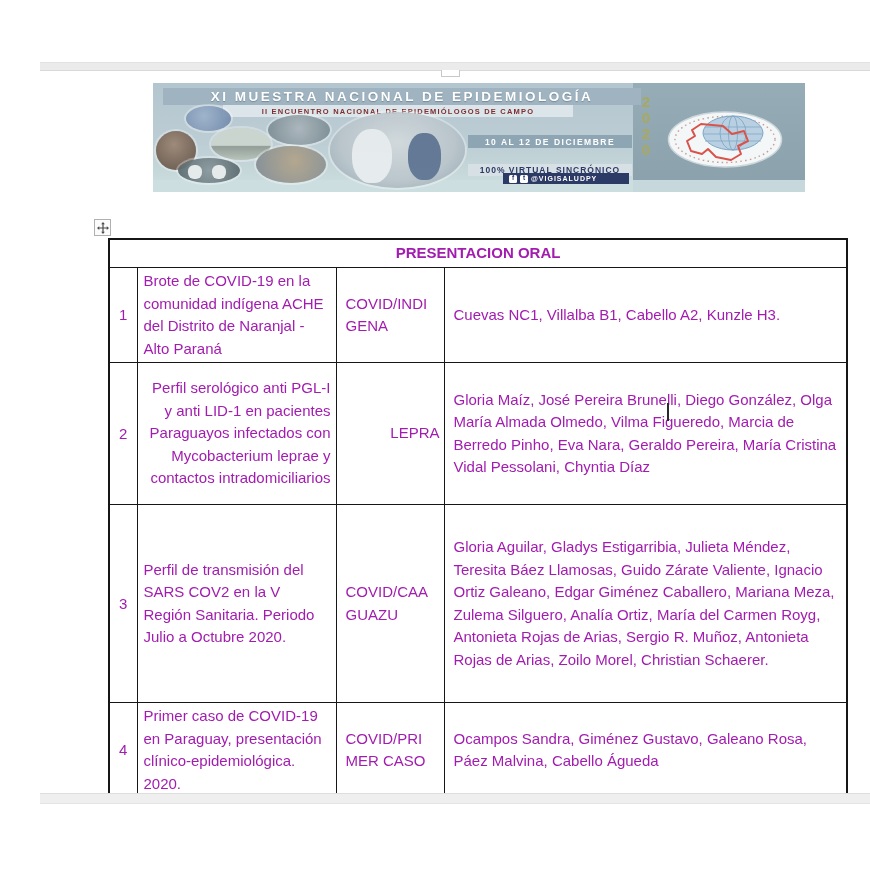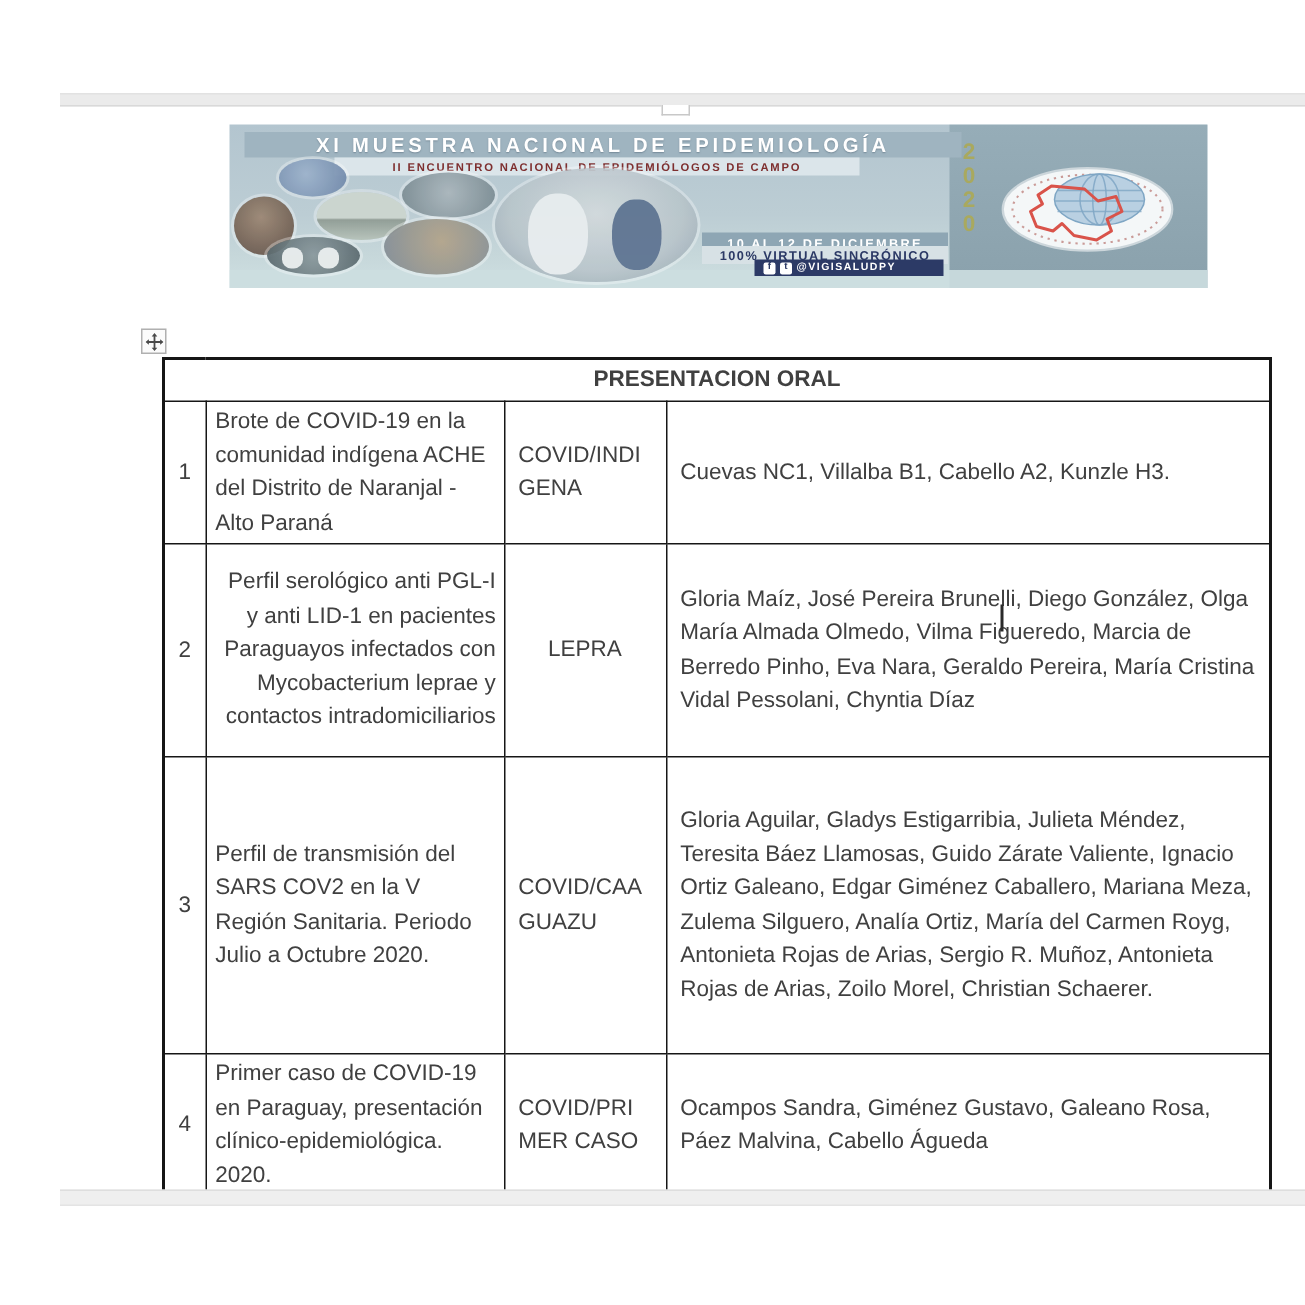--- a/index.html
+++ b/index.html
@@ -18,21 +18,21 @@
   .banner-right{position:absolute;left:480px;top:0;width:172px;height:109px;
                 background:linear-gradient(180deg,#96adb8 0%,#8aa1ac 100%);}
   .banner-bottomstrip{position:absolute;left:0;top:97px;width:652px;height:12px;background:#ccdee0;opacity:.9;}
   .banner-titlestrip{position:absolute;left:10px;top:5px;width:478px;height:17px;background:#9fb4c0;
                      display:flex;align-items:center;justify-content:center;}
   .banner-title{font-size:13.5px;font-weight:bold;letter-spacing:2.5px;color:#ffffff;white-space:nowrap;
                 text-shadow:0 1px 1px rgba(90,110,125,.6);}
   .banner-substrip{position:absolute;left:70px;top:22px;width:350px;height:12px;background:#dbe5ea;
                    display:flex;align-items:center;justify-content:center;}
   .banner-subtitle{font-size:7.5px;font-weight:bold;letter-spacing:1.2px;color:#7e2f2f;white-space:nowrap;}
-  .date-bar{position:absolute;left:315px;top:72px;width:164px;height:13px;background:#8ea6b4;
+  .date-bar{position:absolute;left:315px;top:52px;width:164px;height:13px;background:#8ea6b4;
             display:flex;align-items:center;justify-content:center;}
   .date-bar span{font-size:8.5px;font-weight:bold;letter-spacing:1.5px;color:#ffffff;white-space:nowrap;}
   .mode-bar{position:absolute;left:315px;top:81px;width:164px;height:12px;background:#d7e1e5;
             display:flex;align-items:center;justify-content:center;}
   .mode-bar span{font-size:8.5px;font-weight:bold;letter-spacing:1px;color:#2c3a66;white-space:nowrap;}
   .social-bar{position:absolute;left:350px;top:90px;width:126px;height:11px;background:#2c3a66;
               display:flex;align-items:center;gap:3px;padding-left:6px;box-sizing:border-box;}
   .si{width:8px;height:8px;background:#ffffff;color:#2c3a66;font-size:6.5px;font-weight:bold;
       display:flex;align-items:center;justify-content:center;border-radius:1.5px;line-height:1;}
   .social-handle{font-size:7px;font-weight:bold;letter-spacing:1px;color:#ffffff;white-space:nowrap;}
@@ -55,28 +55,28 @@
   .p7::after{content:"";position:absolute;left:58%;top:28%;width:24%;height:62%;background:#5d7391;border-radius:45%;}
   
   .doc-title{position:absolute;left:68px;top:199px;width:738px;height:24px;line-height:24px;
              text-align:center;font-size:19px;font-weight:bold;color:#000;}
   
   .move-handle{position:absolute;left:54px;top:219px;width:17px;height:17px;background:#fbfbfb;
                border:1px solid #b0b0b0;box-sizing:border-box;display:flex;align-items:center;justify-content:center;}
   
   .table-wrap{position:absolute;left:68px;top:238px;width:740px;height:556px;overflow:hidden;}
   table.sel{border-collapse:collapse;table-layout:fixed;width:738px;border:2px solid #161616;}
-  table.sel td,table.sel th{border:1px solid #161616;font-size:15px;line-height:1.5;color:#404040;
+  table.sel td,table.sel th{border:1px solid #161616;font-size:15px;line-height:1.5;color:#a21caf;
                             vertical-align:middle;overflow:hidden;}
   th.tbl-header{height:27px;font-size:19px;font-weight:bold;text-align:center;padding:0;color:#000;}
   td.num{text-align:center;vertical-align:top;padding-top:2px;}
   td.title-cell{padding:2px 5px 2px 6px;text-align:left;}
   td.title-center{text-align:right;}
   td.cat{text-align:left;padding:0 4px 0 9px;white-space:pre-line;}
-  td.cat-center{text-align:center;padding:4px 4px;}
+  td.cat-center{text-align:right;padding:4px 4px;}
   td.authors{padding:0 9px;text-align:left;}
   
   .caret{position:absolute;left:627px;top:403px;width:1.5px;height:18px;background:#2a2a2a;}
 </style>
 </head>
 <body>
 
 <div class="screen">
 
   <div class="sep-top"></div>

